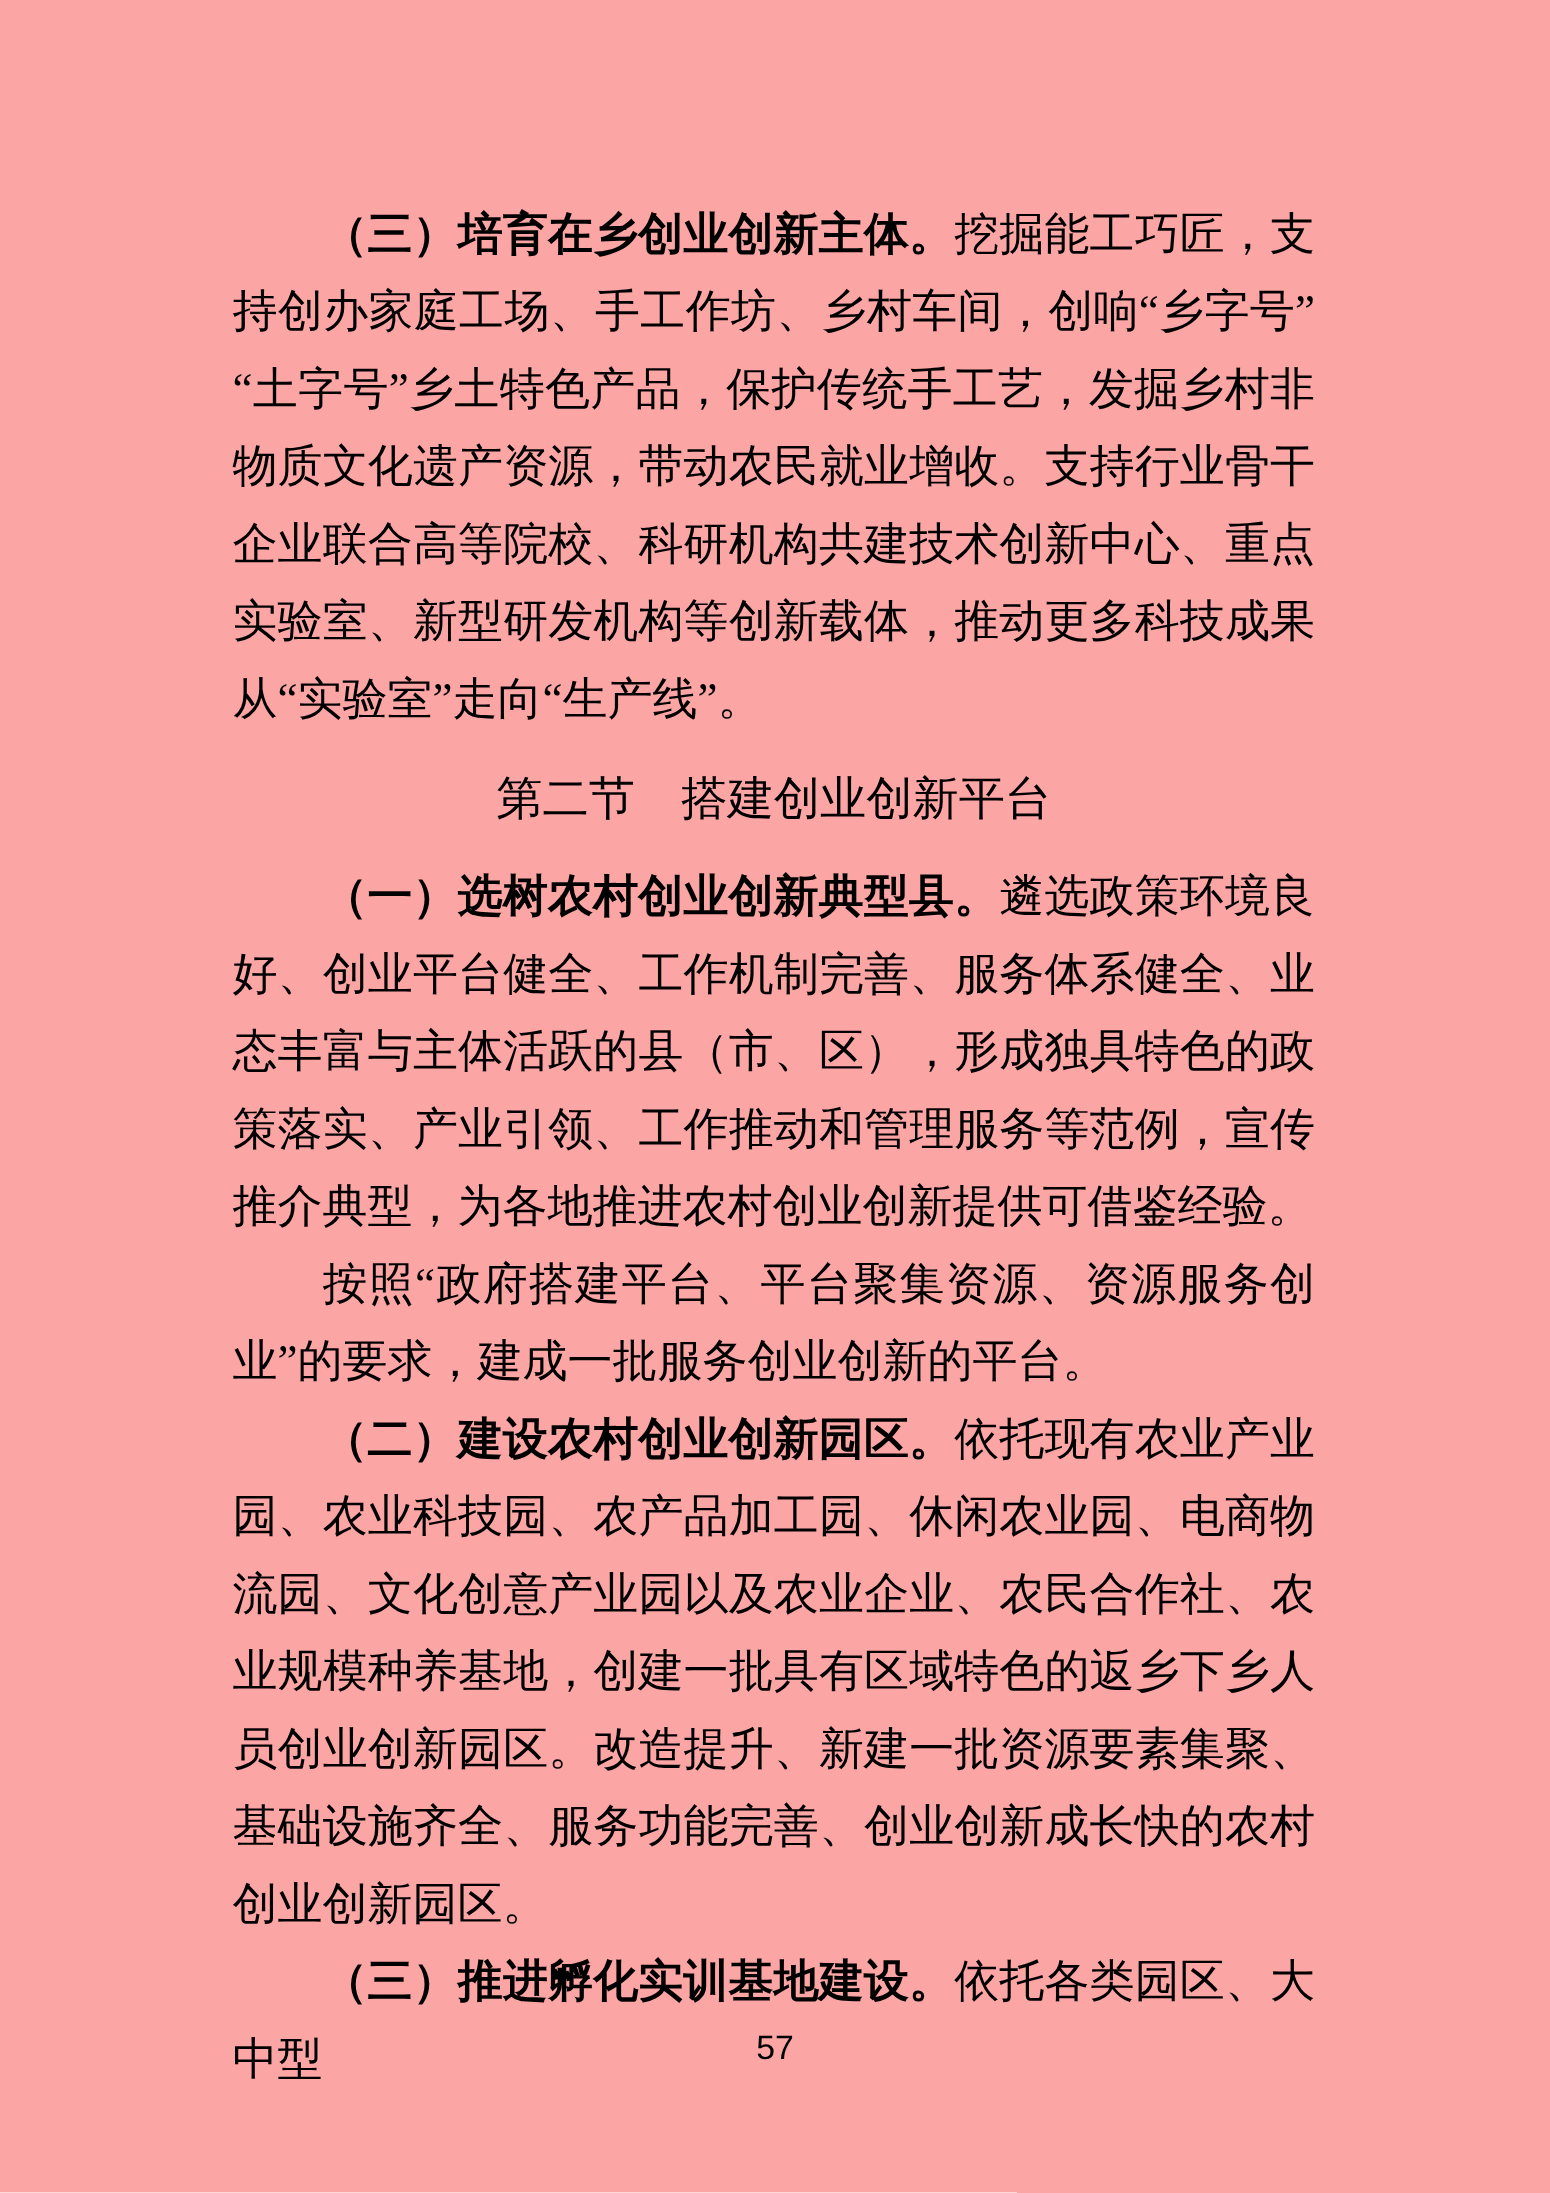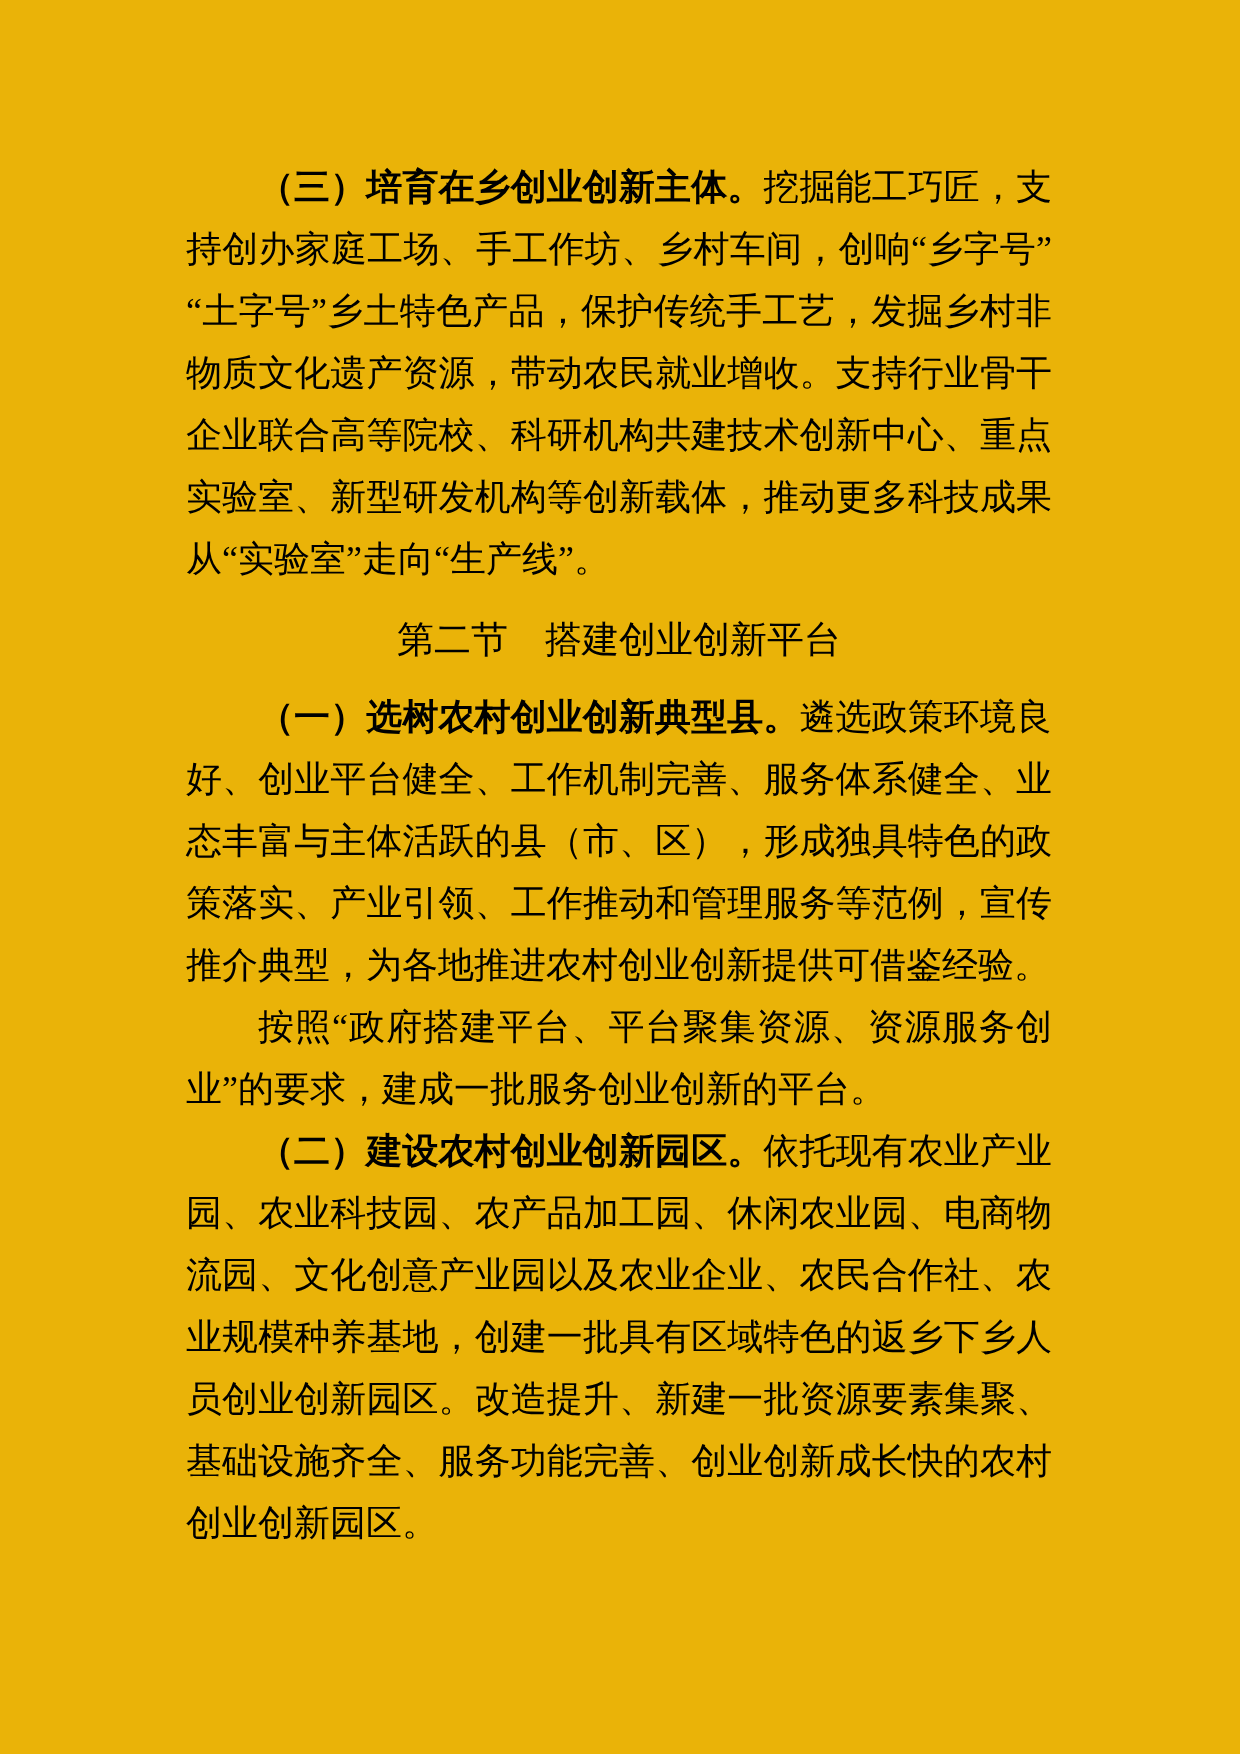--- a/index.html
+++ b/index.html
@@ -4,21 +4,21 @@
 <style>
   html, body {
     margin: 0;
     padding: 0;
     background: #ffffff;
   }
   .page {
     position: relative;
     width: 1240px;
     height: 1754px;
-    background: #eab308;
+    background: #fca5a5;
     color: #000000;
     overflow: hidden;
     font-family: "Liberation Serif", "DejaVu Serif", serif;
   }
   .content {
     position: absolute;
     left: 186px;
     top: 156px;
     width: 866px;
   }
@@ -58,14 +58,16 @@
 </head>
 <body>
 
 <div class="page">
   <div class="content" id="content">
       <p class="para"><span class="lead">（三）培育在乡创业创新主体。</span><span>挖掘能工巧匠，支持创办家庭工场、手工作坊、乡村车间，创响“乡字号”“土字号”乡土特色产品，保护传统手工艺，发掘乡村非物质文化遗产资源，带动农民就业增收。支持行业骨干企业联合高等院校、科研机构共建技术创新中心、重点实验室、新型研发机构等创新载体，推动更多科技成果从“实验室”走向“生产线”。</span></p>
       <div class="heading">第二节　搭建创业创新平台</div>
       <p class="para"><span class="lead">（一）选树农村创业创新典型县。</span><span>遴选政策环境良好、创业平台健全、工作机制完善、服务体系健全、业态丰富与主体活跃的县（市、区），形成独具特色的政策落实、产业引领、工作推动和管理服务等范例，宣传推介典型，为各地推进农村创业创新提供可借鉴经验。</span></p>
       <p class="para"><span>按照“政府搭建平台、平台聚集资源、资源服务创业”的要求，建成一批服务创业创新的平台。</span></p>
       <p class="para"><span class="lead">（二）建设农村创业创新园区。</span><span>依托现有农业产业园、农业科技园、农产品加工园、休闲农业园、电商物流园、文化创意产业园以及农业企业、农民合作社、农业规模种养基地，创建一批具有区域特色的返乡下乡人员创业创新园区。改造提升、新建一批资源要素集聚、基础设施齐全、服务功能完善、创业创新成长快的农村创业创新园区。</span></p>
+      <p class="para"><span class="lead">（三）推进孵化实训基地建设。</span><span>依托各类园区、大中型</span></p>
     </div>
+  <div class="page-number">57</div>
 </div>
 
 </body></html>

